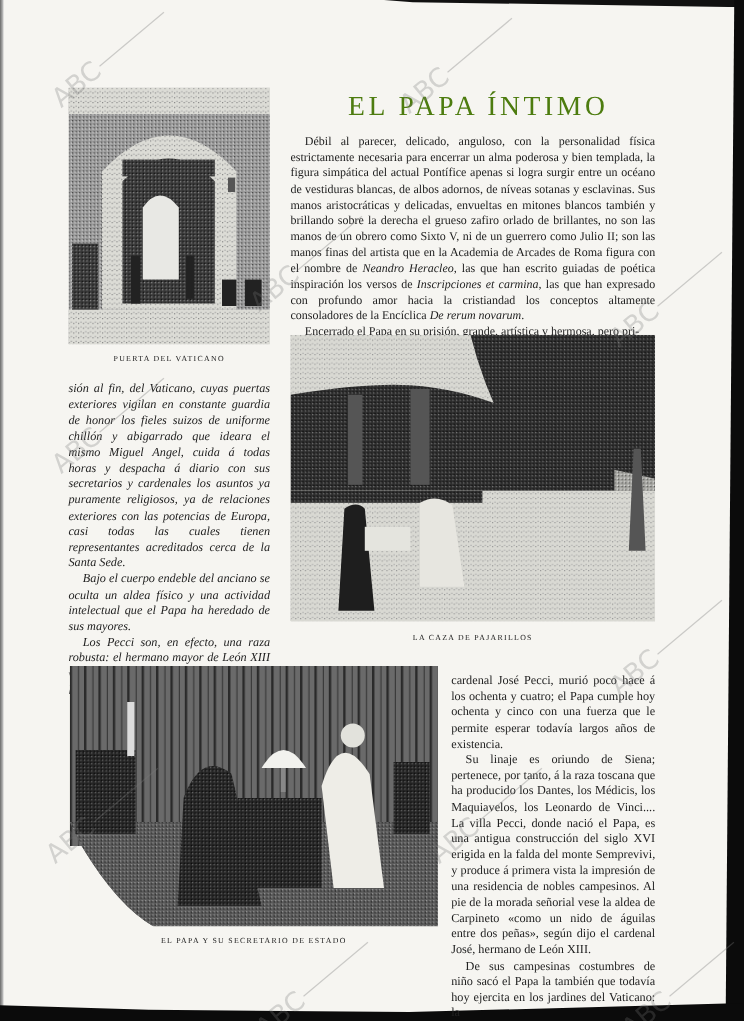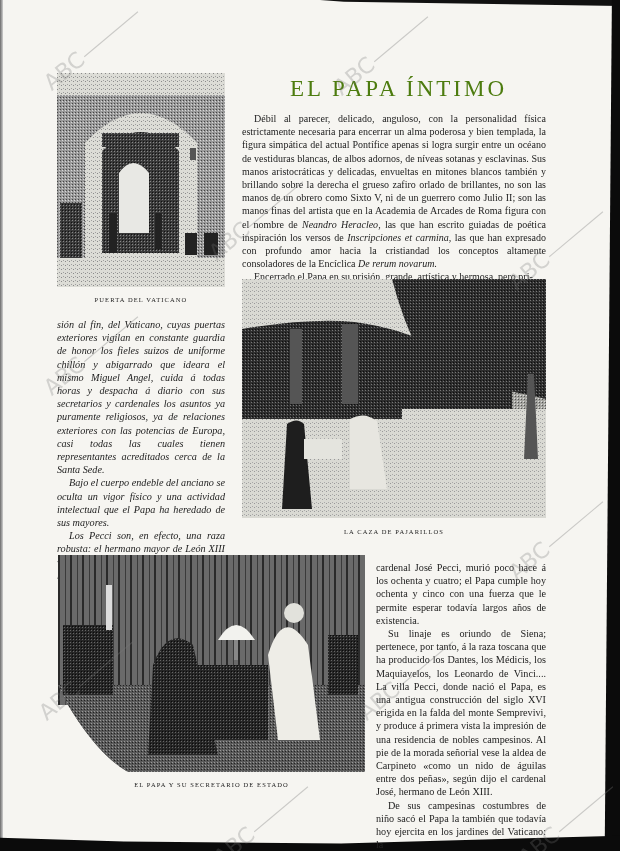--- a/index.html
+++ b/index.html
@@ -133,21 +133,21 @@
       <path d="M45 145 Q55 138 62 145 L70 230 H40 Z" fill="#1e1e1e"></path>
       <rect x="62" y="160" width="38" height="20" fill="#e4e4de"></rect>
       <path d="M108 140 Q122 132 135 142 L145 210 H108 Z" fill="#e7e6e0"></path>
       <path d="M286 95 L292 95 L296 180 L282 180 Z" fill="#555"></path>
     </svg>
   </div>
   <div class="caption cap-garden">La caza de pajarillos</div>
 
   <div class="col col-left">
     <p class="noindent">sión al fin, del Vaticano, cuyas puertas exteriores vigilan en constante guardia de honor los fieles suizos de uniforme chillón y abigarrado que ideara el mismo Miguel Angel, cuida á todas horas y despacha á diario con sus secretarios y cardenales los asuntos ya puramente religiosos, ya de relaciones exteriores con las potencias de Europa, casi todas las cuales tienen representantes acreditados cerca de la Santa Sede.</p>
-    <p>Bajo el cuerpo endeble del anciano se oculta un vigor físico y una actividad intelectual que el Papa ha heredado de sus mayores.</p>
+    <p>Bajo el cuerpo endeble del anciano se oculta un aldea físico y una actividad intelectual que el Papa ha heredado de sus mayores.</p>
     <p>Los Pecci son, en efecto, una raza robusta: el hermano mayor de León XIII vivió ochenta y seis años; el segundo llegó á los noventa y uno; el tercero, el</p>
   </div>
 
   <div class="illus img-study">
     <svg viewBox="0 0 307 217" preserveAspectRatio="none">
       <defs>
         <pattern id="g3" width="3" height="3" patternUnits="userSpaceOnUse">
           <rect width="3" height="3" fill="#5a5a5a"></rect>
             <rect width="1" height="1" fill="#999"></rect>
             <rect x="2" y="1" width="1" height="1" fill="#222"></rect>

